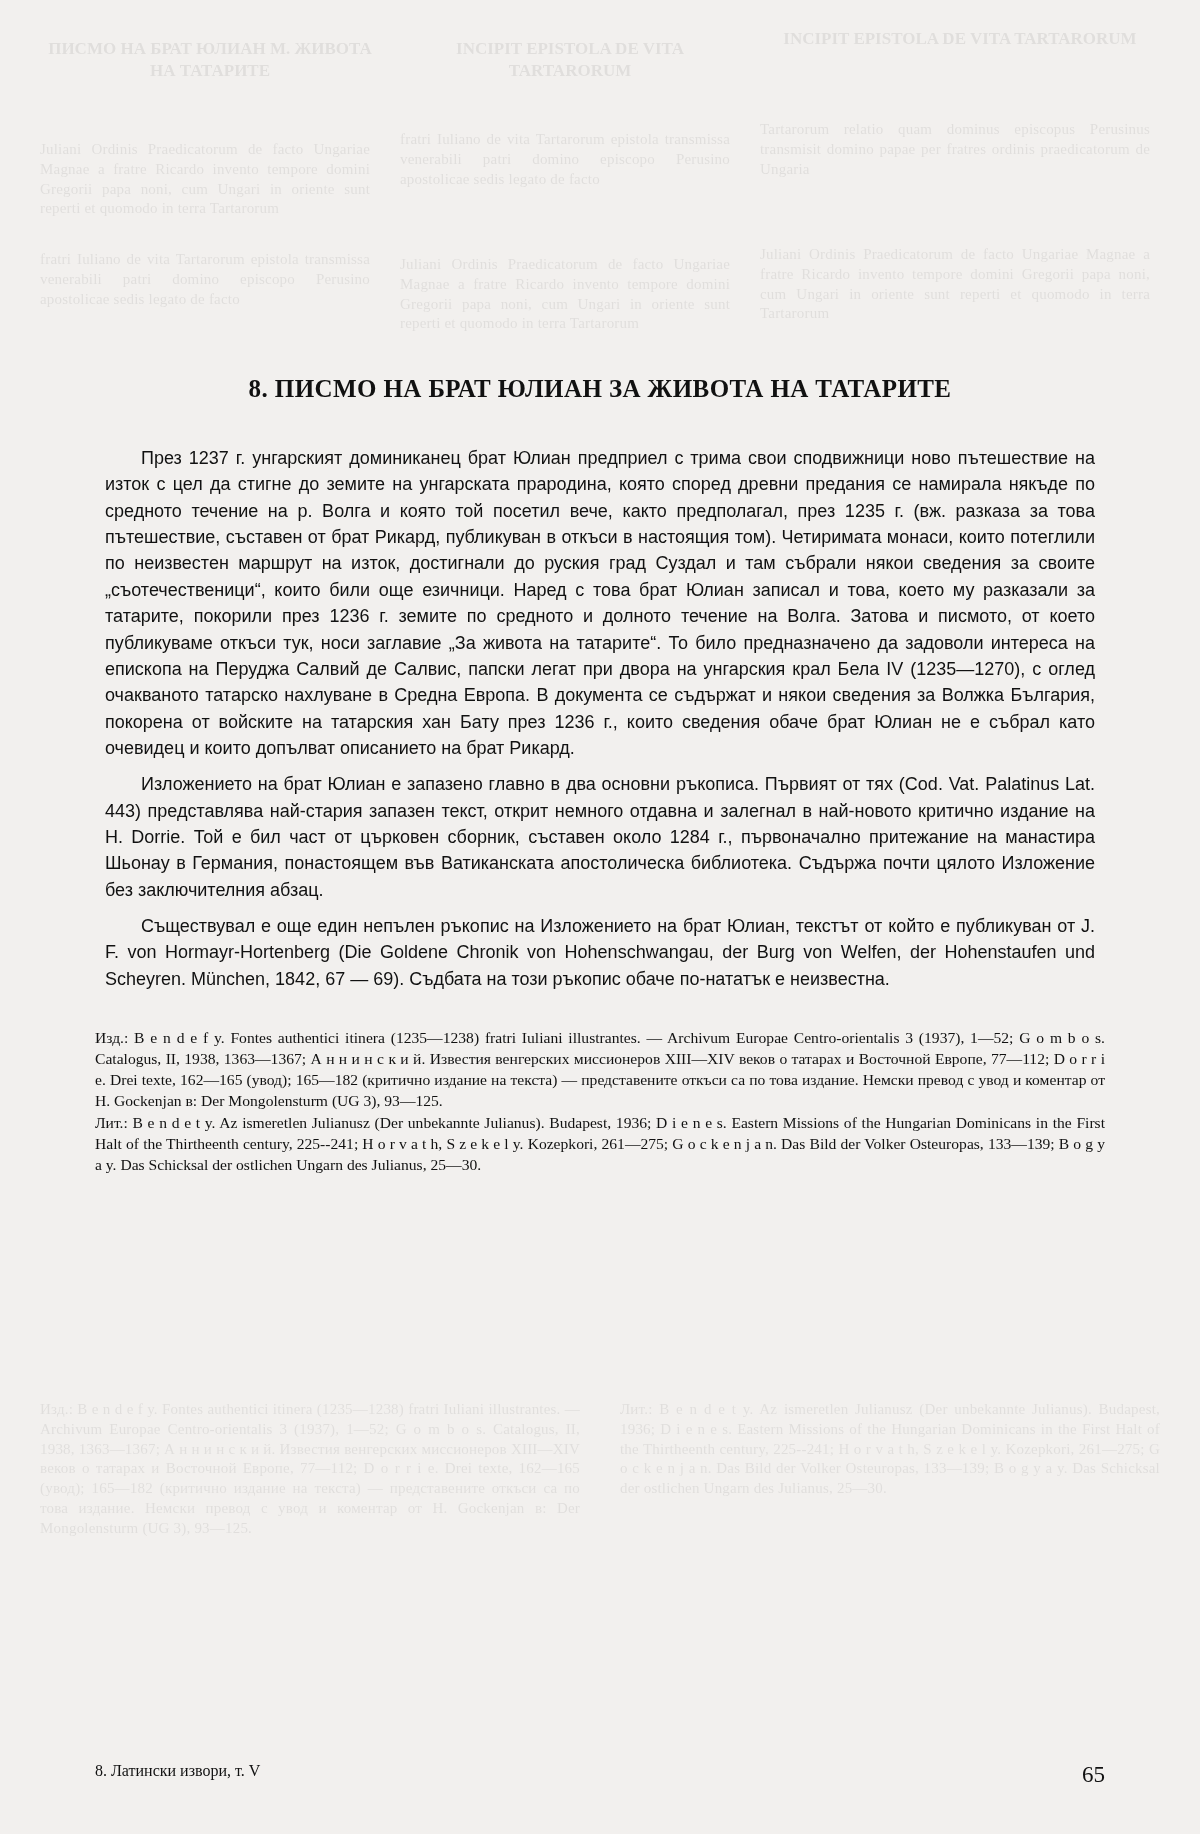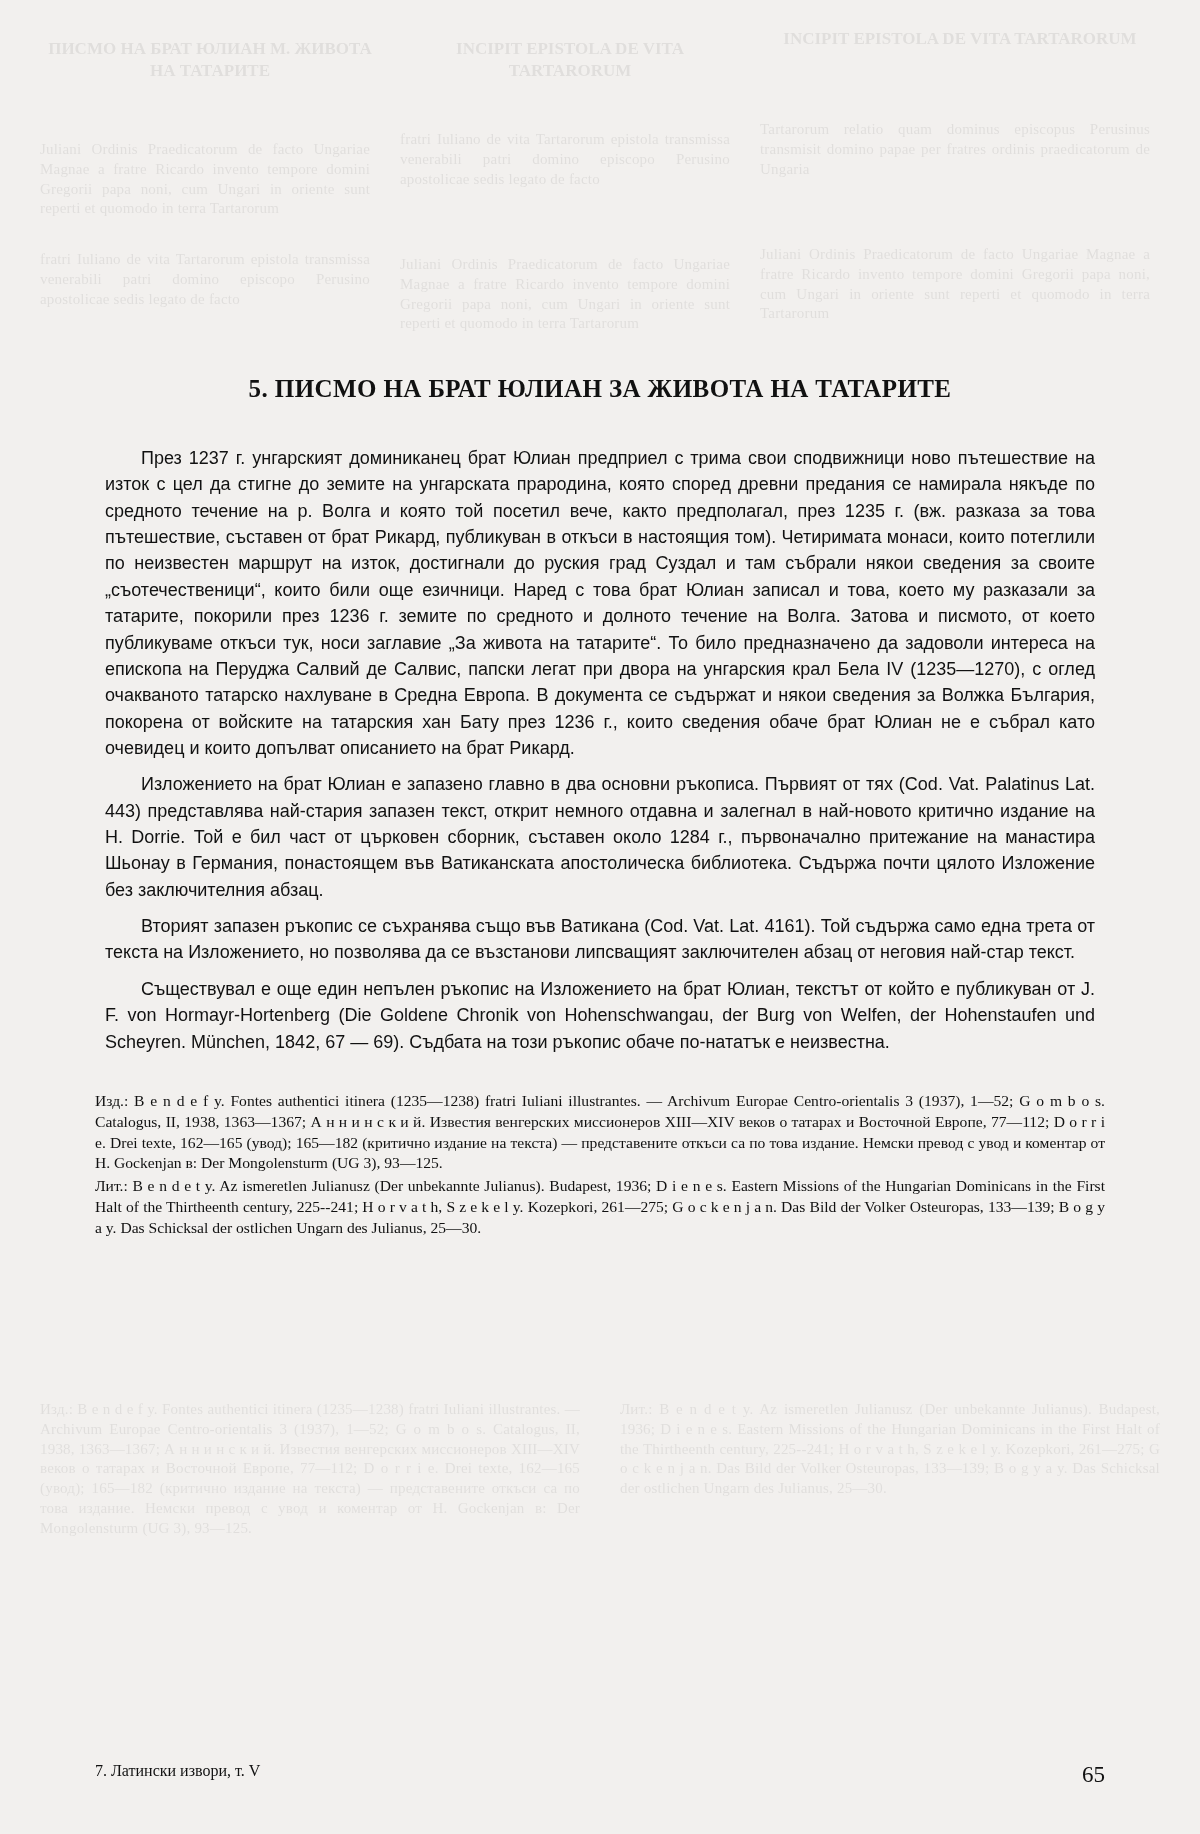--- a/index.html
+++ b/index.html
@@ -120,29 +120,28 @@
   <div class="ghost-block" style="left:40px; top:250px; width:330px; font-size:15px;">fratri Iuliano de vita Tartarorum epistola transmissa venerabili patri domino episcopo Perusino apostolicae sedis legato de facto</div>
   <div class="ghost-block" style="left:400px; top:255px; width:330px; font-size:15px;">Juliani Ordinis Praedicatorum de facto Ungariae Magnae a fratre Ricardo invento tempore domini Gregorii papa noni, cum Ungari in oriente sunt reperti et quomodo in terra Tartarorum</div>
   <div class="ghost-block" style="left:760px; top:245px; width:390px; font-size:15px;">Juliani Ordinis Praedicatorum de facto Ungariae Magnae a fratre Ricardo invento tempore domini Gregorii papa noni, cum Ungari in oriente sunt reperti et quomodo in terra Tartarorum</div>
 
   <div class="ghost-block" style="left:40px; top:1400px; width:540px; font-size:15px;">Изд.: B e n d e f y. Fontes authentici itinera (1235—1238) fratri Iuliani illustrantes. — Archivum Europae Centro-orientalis 3 (1937), 1—52; G o m b o s. Catalogus, II, 1938, 1363—1367; А н н и н с к и й. Известия венгерских миссионеров XIII—XIV веков о татарах и Восточной Европе, 77—112; D o r r i e. Drei texte, 162—165 (увод); 165—182 (критично издание на текста) — представените откъси са по това издание. Немски превод с увод и коментар от H. Gockenjan в: Der Mongolensturm (UG 3), 93—125.</div>
   <div class="ghost-block" style="left:620px; top:1400px; width:540px; font-size:15px;">Лит.: B e n d e t y. Az ismeretlen Julianusz (Der unbekannte Julianus). Budapest, 1936; D i e n e s. Eastern Missions of the Hungarian Dominicans in the First Halt of the Thirtheenth century, 225--241; H o r v a t h, S z e k e l y. Kozepkori, 261—275; G o c k e n j a n. Das Bild der Volker Osteuropas, 133—139; B o g y a y. Das Schicksal der ostlichen Ungarn des Julianus, 25—30.</div>
 </div>
 
 <div class="content">
 
-  <h1 class="title">5. ПИСМО НА БРАТ ЮЛИАН ЗА ЖИВОТА НА ТАТАРИТЕ</h1>
+  <h1 class="title">8. ПИСМО НА БРАТ ЮЛИАН ЗА ЖИВОТА НА ТАТАРИТЕ</h1>
 
   <p class="body-text p1">През 1237 г. унгарският доминиканец брат Юлиан предприел с трима свои сподвижници ново пътешествие на изток с цел да стигне до земите на унгарската прародина, която според древни предания се намирала някъде по средното течение на р. Волга и която той посетил вече, както предполагал, през 1235 г. (вж. разказа за това пътешествие, съставен от брат Рикард, публикуван в откъси в настоящия том). Четиримата монаси, които потеглили по неизвестен маршрут на изток, достигнали до руския град Суздал и там събрали някои сведения за своите „съотечественици“, които били още езичници. Наред с това брат Юлиан записал и това, което му разказали за татарите, покорили през 1236 г. земите по средното и долното течение на Волга. Затова и писмото, от което публикуваме откъси тук, носи заглавие „За живота на татарите“. То било предназначено да задоволи интереса на епископа на Перуджа Салвий де Салвис, папски легат при двора на унгарския крал Бела IV (1235—1270), с оглед очакваното татарско нахлуване в Средна Европа. В документа се съдържат и някои сведения за Волжка България, покорена от войските на татарския хан Бату през 1236 г., които сведения обаче брат Юлиан не е събрал като очевидец и които допълват описанието на брат Рикард.</p>
   <p class="body-text p2">Изложението на брат Юлиан е запазено главно в два основни ръкописа. Първият от тях (Cod. Vat. Palatinus Lat. 443) представлява най-стария запазен текст, открит немного отдавна и залегнал в най-новото критично издание на H. Dorrie. Той е бил част от църковен сборник, съставен около 1284 г., първоначално притежание на манастира Шьонау в Германия, понастоящем във Ватиканската апостолическа библиотека. Съдържа почти цялото Изложение без заключителния абзац.</p>
-  <p class="body-text p3">Вторият запазен ръкопис се съхранява също във Ватикана (Cod. Vat. Lat. 4161). Той съдържа само една трета от текста на Изложението, но позволява да се възстанови липсващият заключителен абзац от неговия най-стар текст.</p>
   <p class="body-text p4">Съществувал е още един непълен ръкопис на Изложението на брат Юлиан, текстът от който е публикуван от J. F. von Hormayr-Hortenberg (Die Goldene Chronik von Hohenschwangau, der Burg von Welfen, der Hohenstaufen und Scheyren. München, 1842, 67 — 69). Съдбата на този ръкопис обаче по-нататък е неизвестна.</p>
 
   <p class="notes ed">Изд.: B e n d e f y. Fontes authentici itinera (1235—1238) fratri Iuliani illustrantes. — Archivum Europae Centro-orientalis 3 (1937), 1—52; G o m b o s. Catalogus, II, 1938, 1363—1367; А н н и н с к и й. Известия венгерских миссионеров XIII—XIV веков о татарах и Восточной Европе, 77—112; D o r r i e. Drei texte, 162—165 (увод); 165—182 (критично издание на текста) — представените откъси са по това издание. Немски превод с увод и коментар от H. Gockenjan в: Der Mongolensturm (UG 3), 93—125.</p>
   <p class="notes lit">Лит.: B e n d e t y. Az ismeretlen Julianusz (Der unbekannte Julianus). Budapest, 1936; D i e n e s. Eastern Missions of the Hungarian Dominicans in the First Halt of the Thirtheenth century, 225--241; H o r v a t h, S z e k e l y. Kozepkori, 261—275; G o c k e n j a n. Das Bild der Volker Osteuropas, 133—139; B o g y a y. Das Schicksal der ostlichen Ungarn des Julianus, 25—30.</p>
 
 </div>
 
 <div class="footer">
-  <span class="footer-left">7. Латински извори, т. V</span>
+  <span class="footer-left">8. Латински извори, т. V</span>
   <span class="footer-right">65</span>
   <div class="clear"></div>
 </div>
 
 </body></html>

